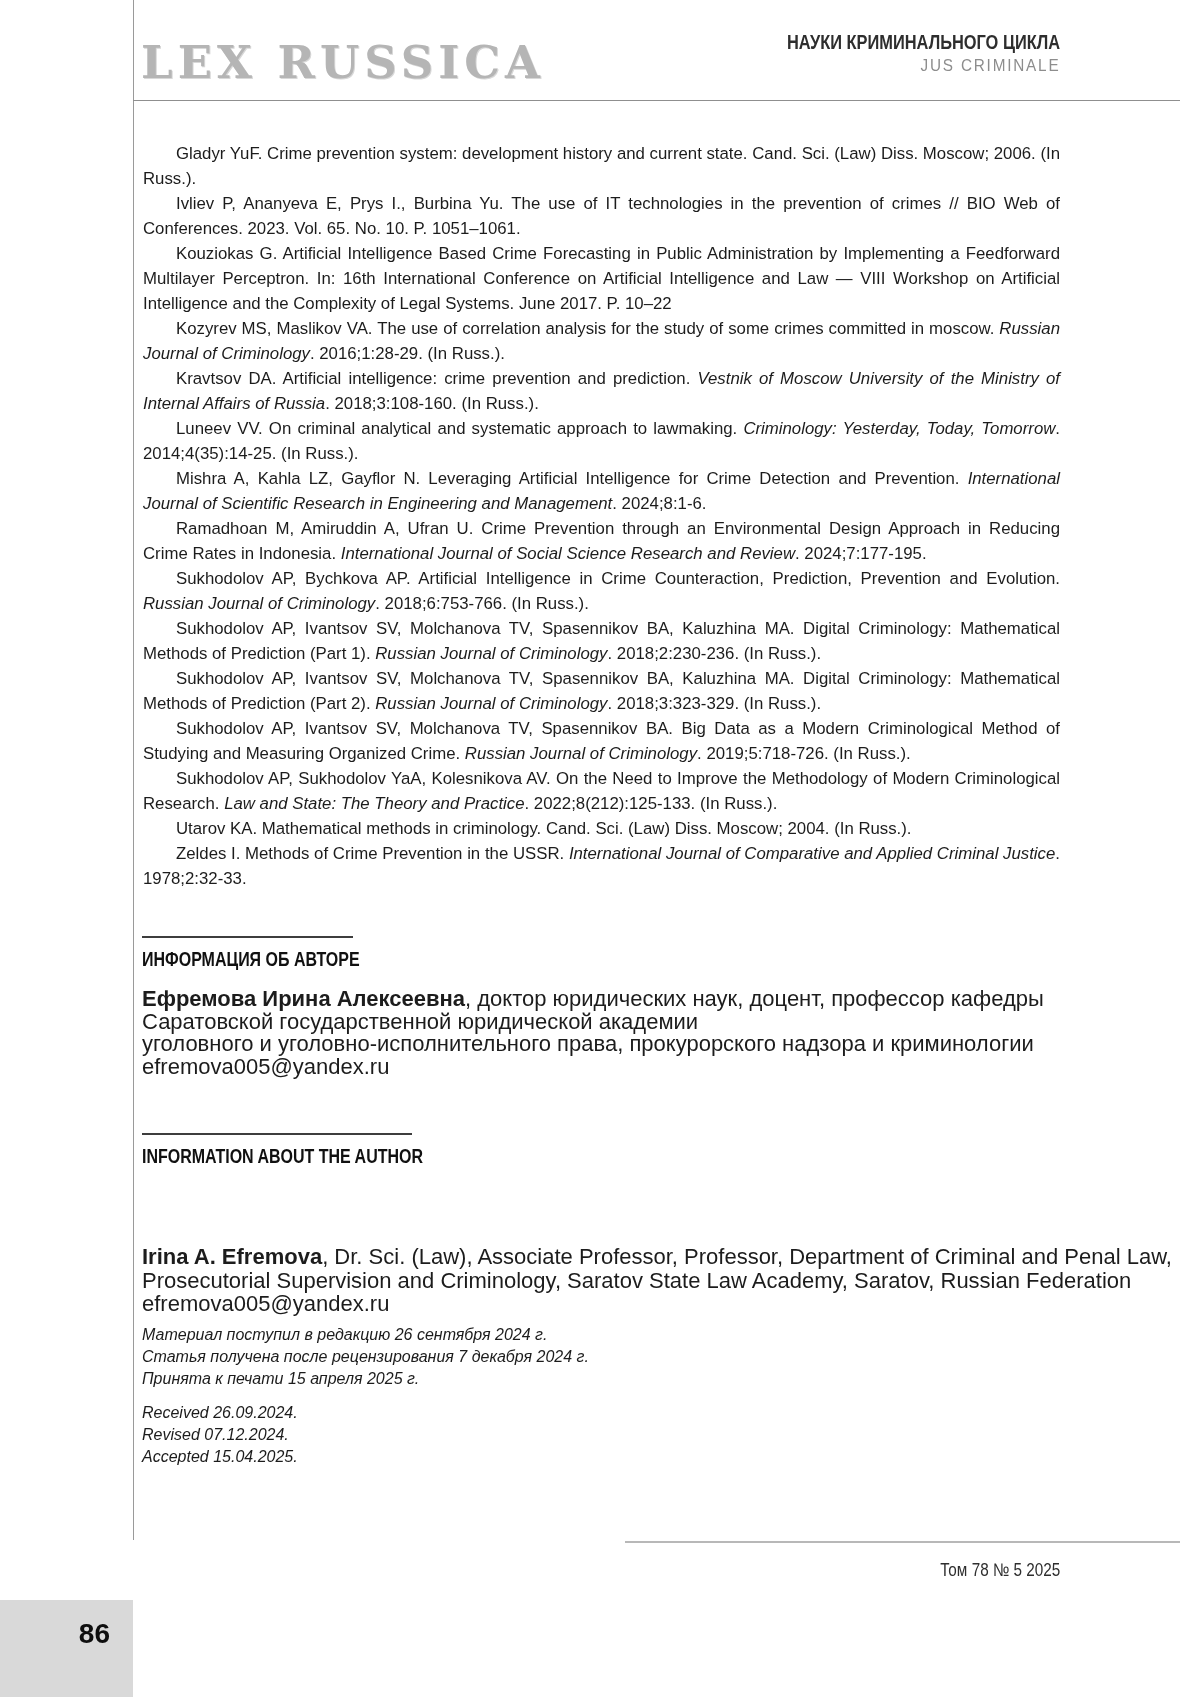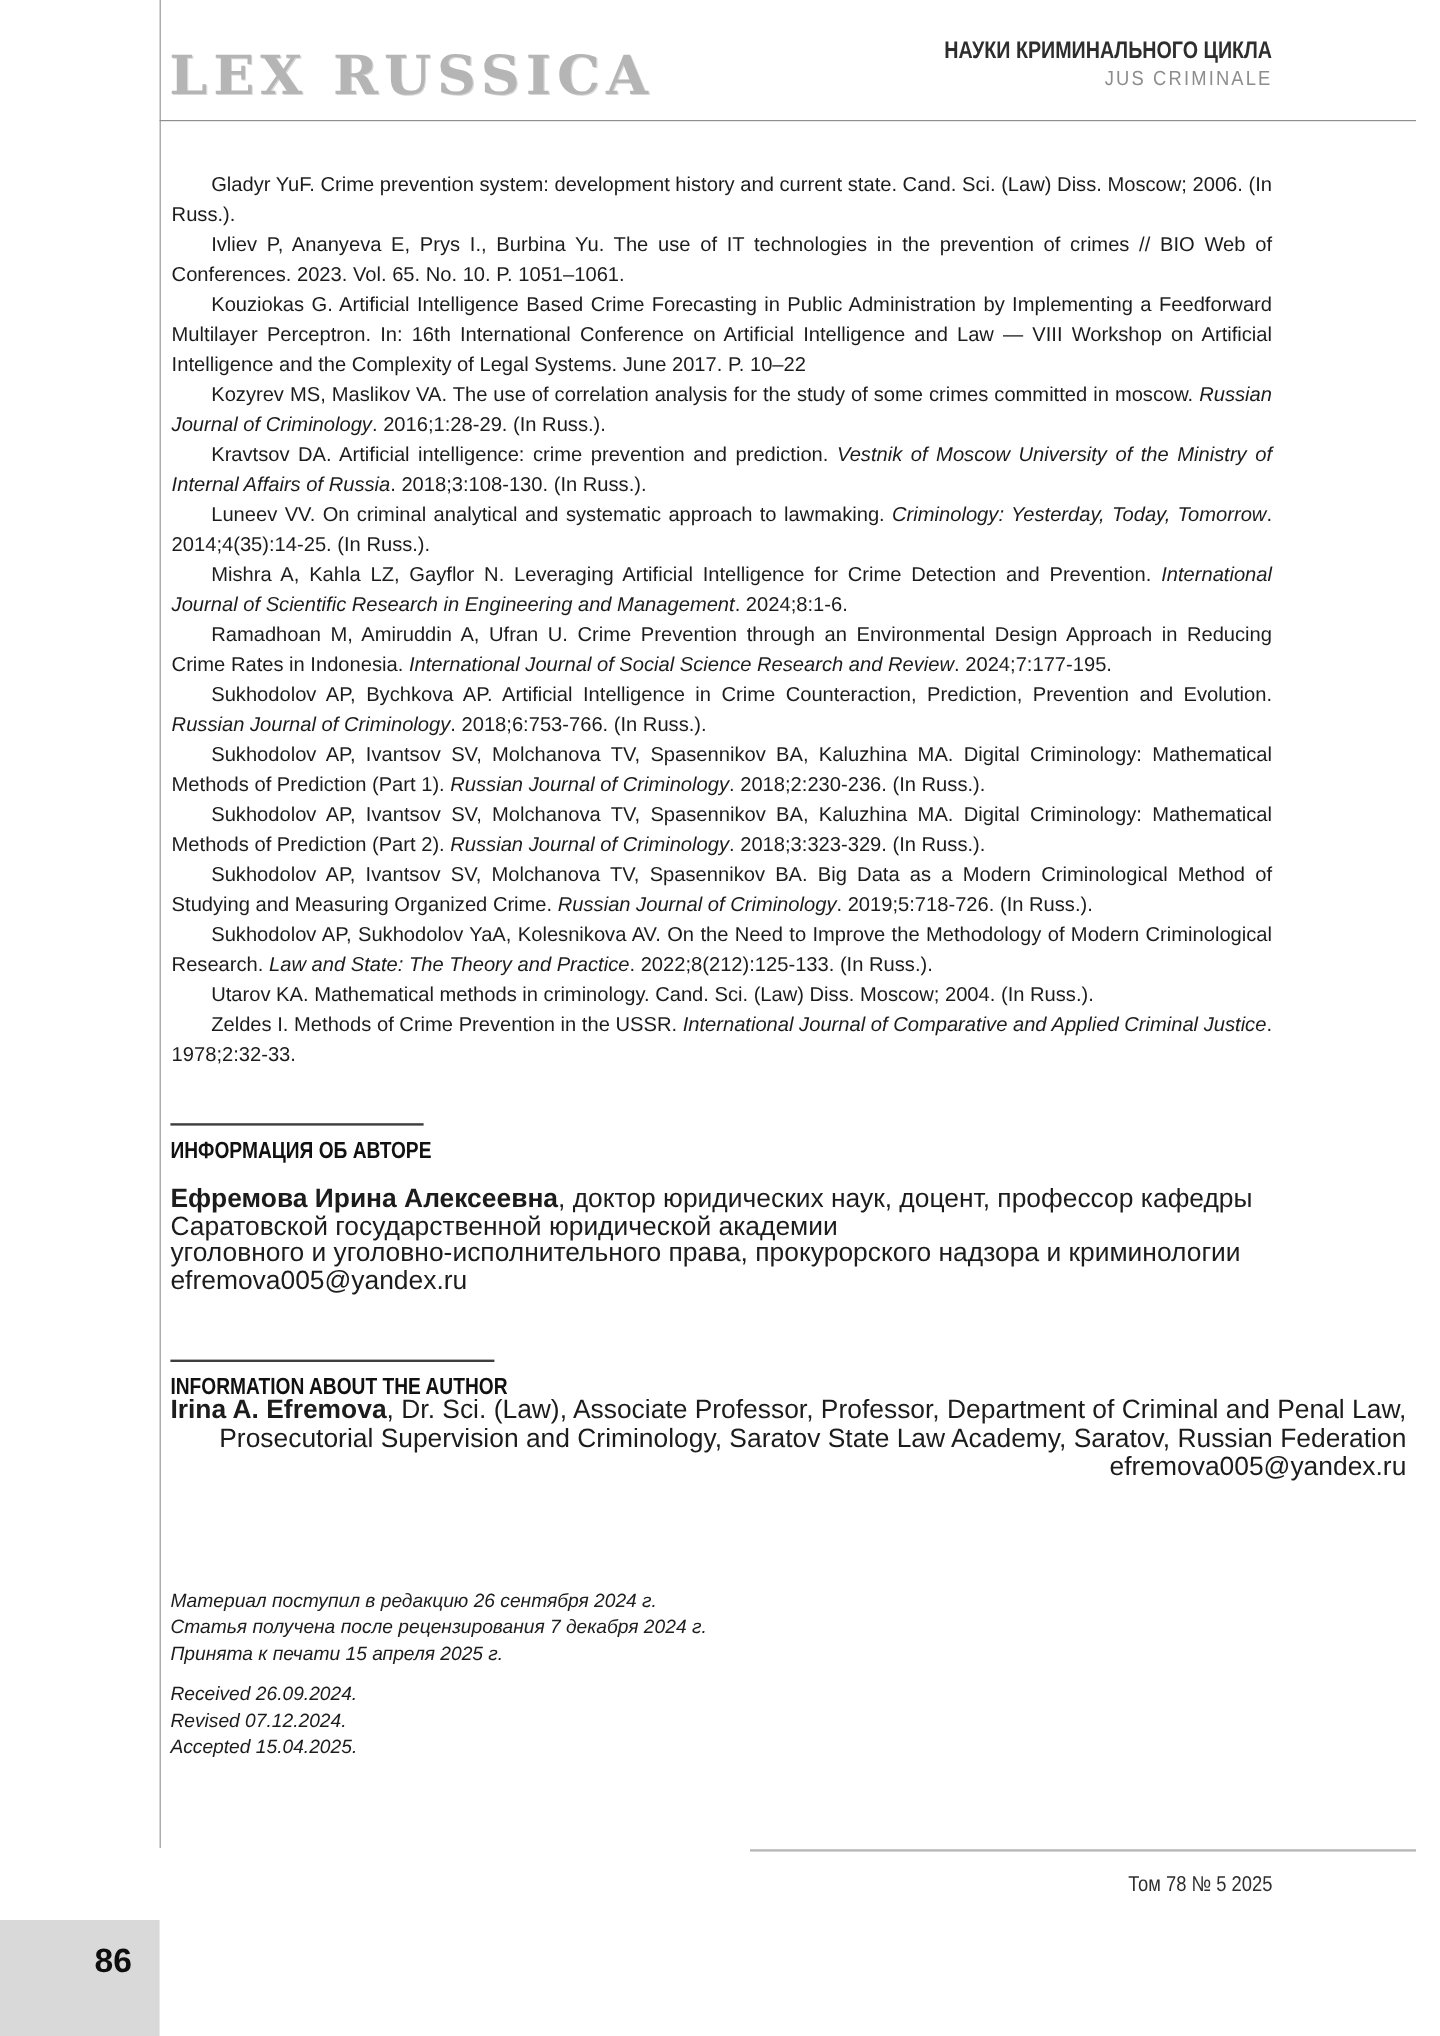--- a/index.html
+++ b/index.html
@@ -40,21 +40,21 @@
   .rule-en{left:142px;top:1133px;width:270px;}
   .sec-heading{
     position:absolute;left:142px;font-weight:700;font-size:19.5px;color:#111;
     white-space:nowrap;transform:scaleX(0.82);transform-origin:0 50%;letter-spacing:0;
   }
   .head-ru{top:948px;}
   .head-en{top:1145px;}
   
   .author{position:absolute;left:142px;font-size:22px;line-height:22.5px;}
   .author-ru{top:988px;}
-  .author-en{top:1163px;line-height:23.5px;text-align:right;}
+  .author-en{top:1245px;line-height:23.5px;}
   .author b{font-weight:700;}
   
   .dates{position:absolute;left:142px;font-style:italic;font-size:16px;line-height:22px;color:#1c1c1c;margin-top:33px;}
   .dates-ru{top:1291px;}
   .dates-en{top:1369px;}
   
   .footer-rule{position:absolute;left:625px;top:1541px;width:555px;height:2px;background:#b8b8b8;}
   .volume{
     position:absolute;right:140px;top:1560px;font-size:18px;color:#2e2e2e;white-space:nowrap;
     transform:scaleX(0.85);transform-origin:100% 50%;
@@ -74,21 +74,21 @@
 
   <div class="rubric-ru">НАУКИ КРИМИНАЛЬНОГО ЦИКЛА</div>
   <div class="rubric-lat">JUS CRIMINALE</div>
   <div class="header-rule"></div>
 
   <div class="refs" id="references">
       <p><span>Gladyr YuF. Crime prevention system: development history and current state. Cand. Sci. (Law) Diss. Moscow; 2006. (In Russ.).</span></p>
       <p><span>Ivliev P, Ananyeva E, Prys I., Burbina Yu. The use of IT technologies in the prevention of crimes // BIO Web of Conferences. 2023. Vol. 65. No. 10. P. 1051–1061.</span></p>
       <p><span>Kouziokas G. Artificial Intelligence Based Crime Forecasting in Public Administration by Implementing a Feedforward Multilayer Perceptron. In: 16th International Conference on Artificial Intelligence and Law — VIII Workshop on Artificial Intelligence and the Complexity of Legal Systems. June 2017. P. 10–22</span></p>
       <p><span>Kozyrev MS, Maslikov VA. The use of correlation analysis for the study of some crimes committed in moscow. </span><i>Russian Journal of Criminology</i><span>. 2016;1:28-29. (In Russ.).</span></p>
-      <p><span>Kravtsov DA. Artificial intelligence: crime prevention and prediction. </span><i>Vestnik of Moscow University of the Ministry of Internal Affairs of Russia</i><span>. 2018;3:108-130. (In Russ.).</span></p>
+      <p><span>Kravtsov DA. Artificial intelligence: crime prevention and prediction. </span><i>Vestnik of Moscow University of the Ministry of Internal Affairs of Russia</i><span>. 2018;3:108-160. (In Russ.).</span></p>
       <p><span>Luneev VV. On criminal analytical and systematic approach to lawmaking. </span><i>Criminology: Yesterday, Today, Tomorrow</i><span>. 2014;4(35):14-25. (In Russ.).</span></p>
       <p><span>Mishra A, Kahla LZ, Gayflor N. Leveraging Artificial Intelligence for Crime Detection and Prevention. </span><i>International Journal of Scientific Research in Engineering and Management</i><span>. 2024;8:1-6.</span></p>
       <p><span>Ramadhoan M, Amiruddin A, Ufran U. Crime Prevention through an Environmental Design Approach in Reducing Crime Rates in Indonesia. </span><i>International Journal of Social Science Research and Review</i><span>. 2024;7:177-195.</span></p>
       <p><span>Sukhodolov AP, Bychkova AP. Artificial Intelligence in Crime Counteraction, Prediction, Prevention and Evolution. </span><i>Russian Journal of Criminology</i><span>. 2018;6:753-766. (In Russ.).</span></p>
       <p><span>Sukhodolov AP, Ivantsov SV, Molchanova TV, Spasennikov BA, Kaluzhina MA. Digital Criminology: Mathematical Methods of Prediction (Part 1). </span><i>Russian Journal of Criminology</i><span>. 2018;2:230-236. (In Russ.).</span></p>
       <p><span>Sukhodolov AP, Ivantsov SV, Molchanova TV, Spasennikov BA, Kaluzhina MA. Digital Criminology: Mathematical Methods of Prediction (Part 2). </span><i>Russian Journal of Criminology</i><span>. 2018;3:323-329. (In Russ.).</span></p>
       <p><span>Sukhodolov AP, Ivantsov SV, Molchanova TV, Spasennikov BA. Big Data as a Modern Criminological Method of Studying and Measuring Organized Crime. </span><i>Russian Journal of Criminology</i><span>. 2019;5:718-726. (In Russ.).</span></p>
       <p><span>Sukhodolov AP, Sukhodolov YaA, Kolesnikova AV. On the Need to Improve the Methodology of Modern Criminological Research. </span><i>Law and State: The Theory and Practice</i><span>. 2022;8(212):125-133. (In Russ.).</span></p>
       <p><span>Utarov KA. Mathematical methods in criminology. Cand. Sci. (Law) Diss. Moscow; 2004. (In Russ.).</span></p>
       <p><span>Zeldes I. Methods of Crime Prevention in the USSR. </span><i>International Journal of Comparative and Applied Criminal Justice</i><span>. 1978;2:32-33.</span></p>

